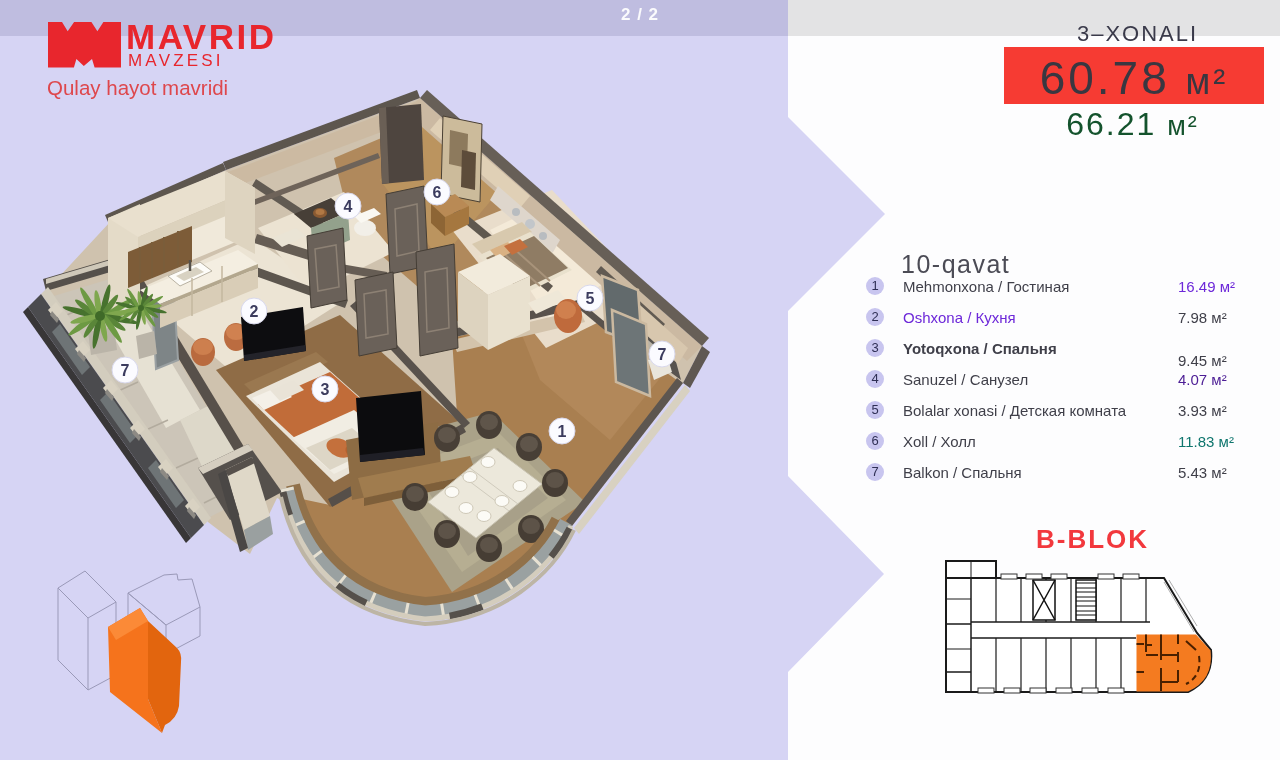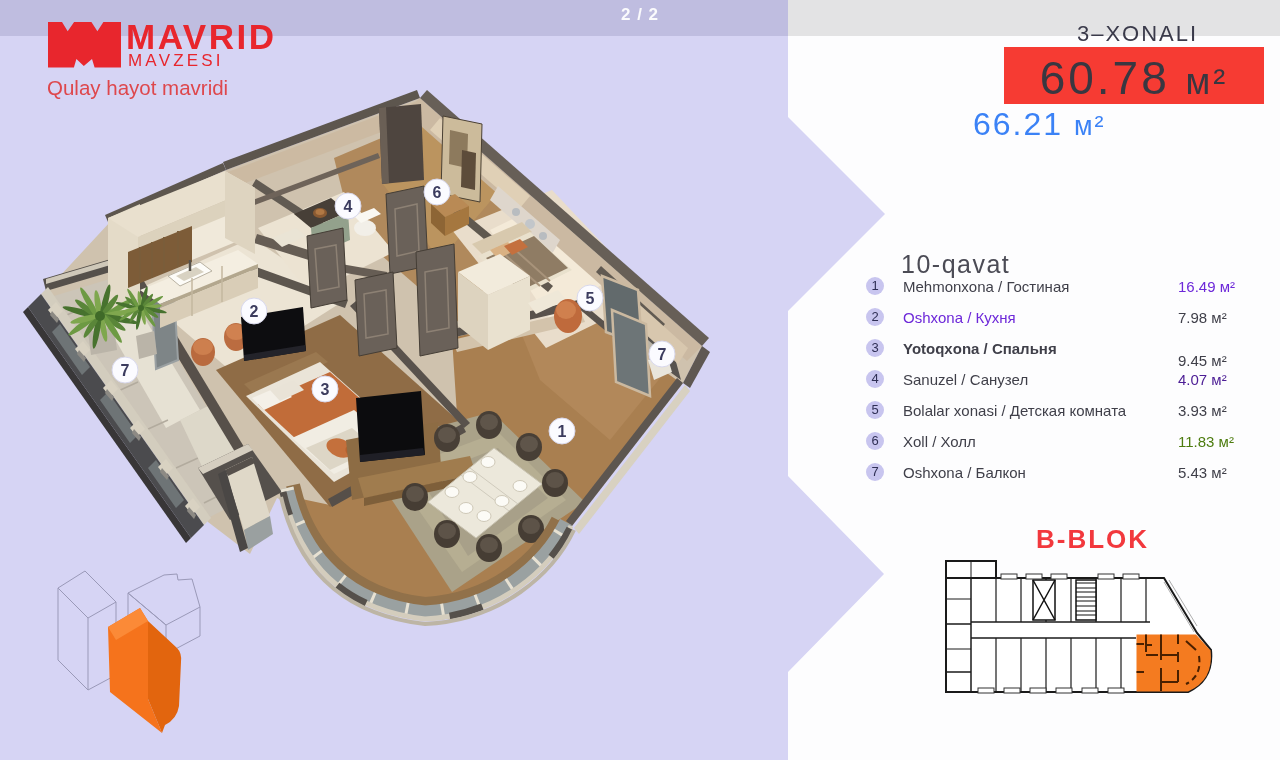--- a/index.html
+++ b/index.html
@@ -31,21 +31,21 @@
 <div class="abs" style="left:128px;top:51px;color:#e8262d;font-size:17px;letter-spacing:3.2px;">MAVZESI</div>
 
 <div class="abs" style="left:47px;top:76px;color:#de474c;font-size:20.5px;">Qulay hayot mavridi</div>
 
 <div class="abs" style="left:1010px;top:21px;width:255px;text-align:center;color:#3a3a4a;font-size:22px;letter-spacing:2px;">3–XONALI</div>
 
 <div class="abs" style="left:1004px;top:47px;width:260px;height:57px;background:#f63b33;"></div>
 
 <div class="abs" style="left:1004px;top:51px;width:260px;text-align:center;color:#393741;font-size:46px;letter-spacing:3px;">60.78 <span style="font-size:36px;">м²</span></div>
 
-<div class="abs" style="left:973px;top:106px;width:235px;text-align:left;color:#3b82f6;font-size:32px;letter-spacing:2px;">66.21 <span style="font-size:27px;">м²</span></div>
+<div class="abs" style="left:1015px;top:106px;width:235px;text-align:center;color:#14532d;font-size:32px;letter-spacing:2px;">66.21 <span style="font-size:27px;">м²</span></div>
 
 <div class="abs" style="left:901px;top:250px;color:#4b4b55;font-size:25px;letter-spacing:1.5px;">10-qavat</div>
 
 <div class="abs" style="left:0;top:0;width:1280px;height:760px;">
 
   <div class="abs" style="left:866px;top:277px;width:18px;height:18px;border-radius:50%;background:#c8c5ef;color:#2f2f55;font-size:13px;text-align:center;line-height:18px;">1</div>
 
   <div class="abs" style="left:903px;top:278px;color:#3f3f49;font-size:15px;white-space:nowrap;">Mehmonxona / Гостиная</div>
 
   <div class="abs" style="left:1178px;top:278px;color:#6d28d9;font-size:15px;white-space:nowrap;">16.49 м²</div>
@@ -71,25 +71,25 @@
   <div class="abs" style="left:866px;top:401px;width:18px;height:18px;border-radius:50%;background:#c8c5ef;color:#2f2f55;font-size:13px;text-align:center;line-height:18px;">5</div>
 
   <div class="abs" style="left:903px;top:402px;color:#3f3f49;font-size:15px;white-space:nowrap;">Bolalar xonasi / Детская комната</div>
 
   <div class="abs" style="left:1178px;top:402px;color:#3f3f49;font-size:15px;white-space:nowrap;">3.93 м²</div>
 
   <div class="abs" style="left:866px;top:432px;width:18px;height:18px;border-radius:50%;background:#c8c5ef;color:#2f2f55;font-size:13px;text-align:center;line-height:18px;">6</div>
 
   <div class="abs" style="left:903px;top:433px;color:#3f3f49;font-size:15px;white-space:nowrap;">Xoll / Холл</div>
 
-  <div class="abs" style="left:1178px;top:433px;color:#4d7c0f;font-size:15px;white-space:nowrap;">11.83 м²</div>
+  <div class="abs" style="left:1178px;top:433px;color:#0f766e;font-size:15px;white-space:nowrap;">11.83 м²</div>
 
   <div class="abs" style="left:866px;top:463px;width:18px;height:18px;border-radius:50%;background:#c8c5ef;color:#2f2f55;font-size:13px;text-align:center;line-height:18px;">7</div>
 
-  <div class="abs" style="left:903px;top:464px;color:#3f3f49;font-size:15px;white-space:nowrap;">Oshxona / Балкон</div>
+  <div class="abs" style="left:903px;top:464px;color:#3f3f49;font-size:15px;white-space:nowrap;">Balkon / Спальня</div>
 
   <div class="abs" style="left:1178px;top:464px;color:#3f3f49;font-size:15px;white-space:nowrap;">5.43 м²</div>
 </div>
 
 <div class="abs" style="left:1000px;top:524px;width:185px;text-align:center;color:#f2383d;font-size:26px;font-weight:bold;letter-spacing:2px;">B-BLOK</div>
 
 <svg class="abs" id="miniplan" style="left:938px;top:554px;" width="280" height="150" viewBox="0 0 280 150">
 
 <path d="M8,7 L58,7 L58,24 L226,24 L259,79 L273,96 Q276,126 250,138 L8,138 Z" fill="#ffffff" stroke="#1a1a1a" stroke-width="2" stroke-linejoin="miter"></path>
 

